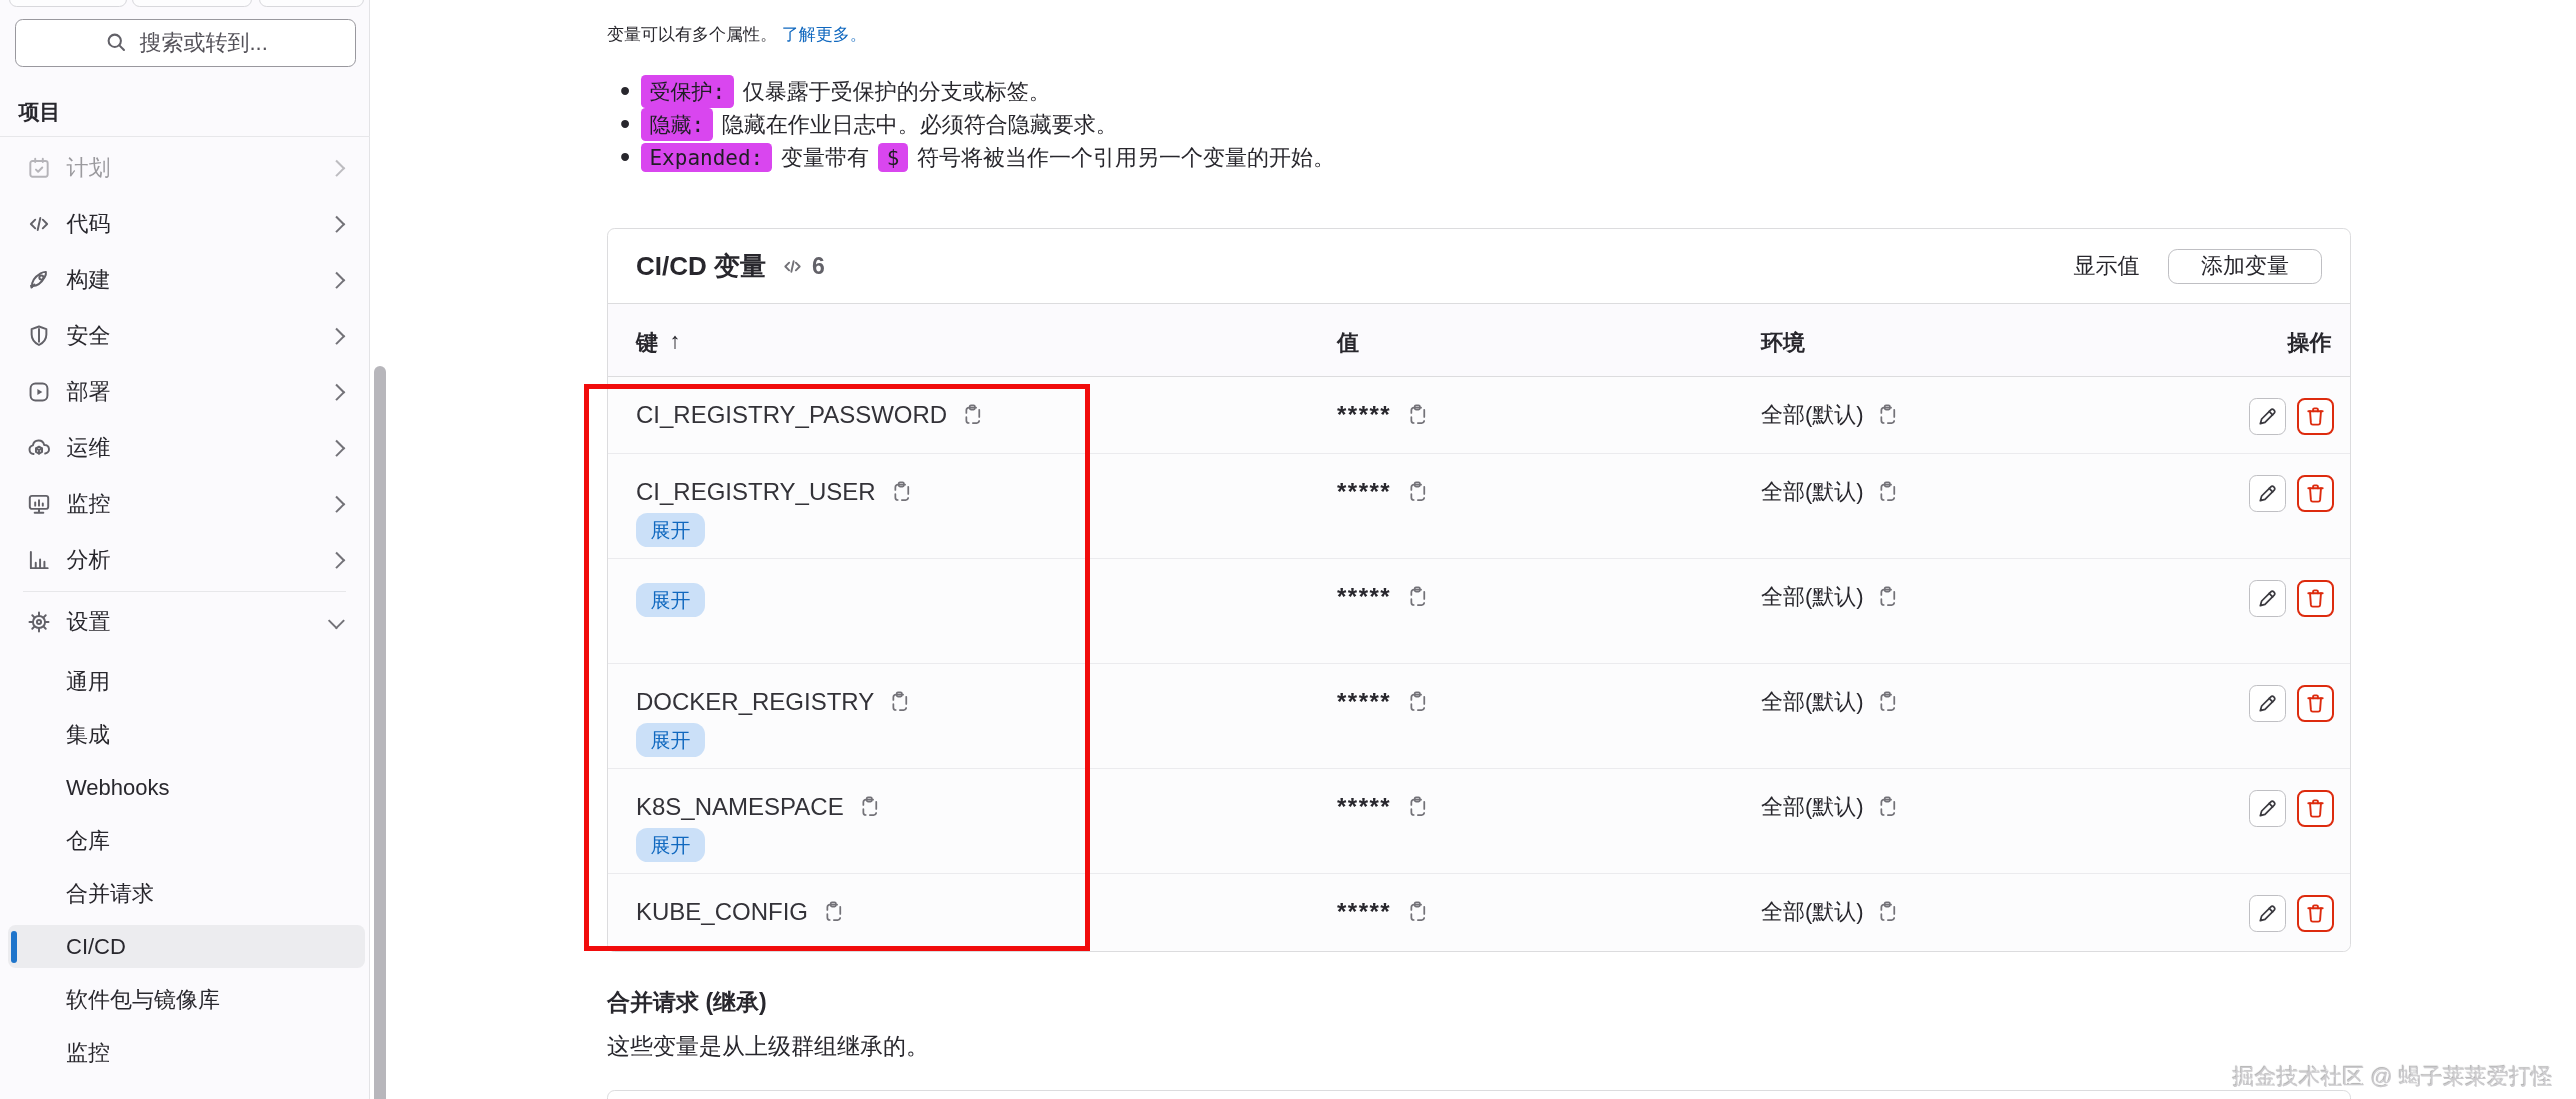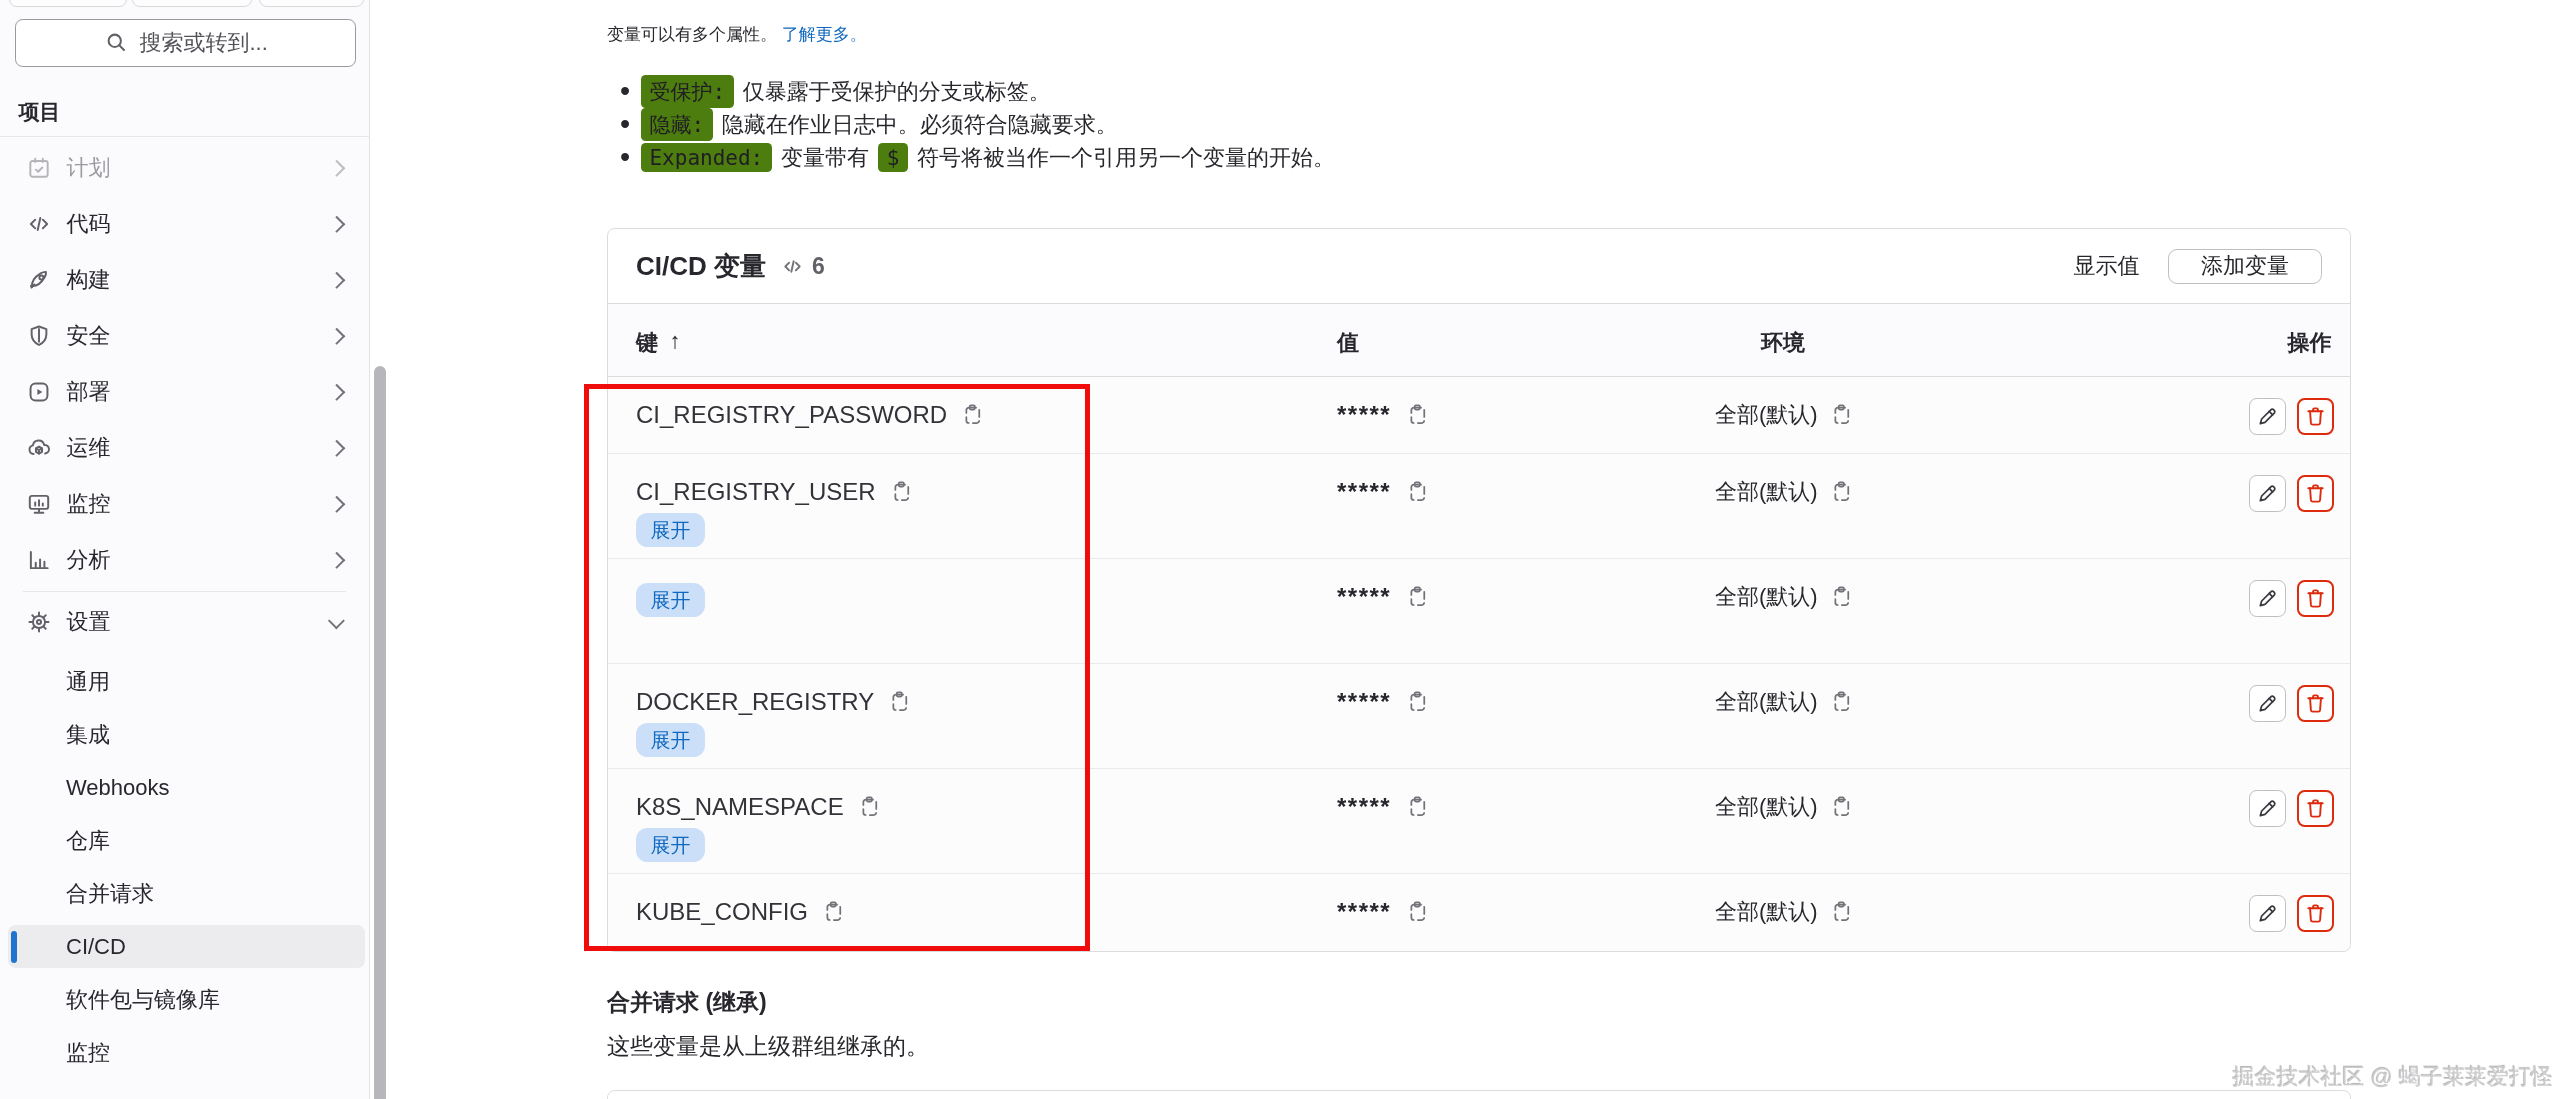--- a/index.html
+++ b/index.html
@@ -41,21 +41,21 @@
   .smi.active::after { content:""; position:absolute; left:10.8px; top:10.8px; width:6.2px; height:32px;
     border-radius:3.1px; background:#1f75cb; z-index:1; }
   .scroll-thumb { position:absolute; left:374px; top:366px; width:12.3px; height:761px;
     border-radius:7px; background:#b7b6bb; }
   
   .intro { position:absolute; left:607px; top:23px; font-size:17px; }
   .intro a { color:#1068bf; text-decoration:none; }
   .bullets { position:absolute; left:620px; top:75px; }
   .bl { height:33px; display:flex; align-items:center; font-size:22px; }
   .bl .dot { font-size:29px; margin-right:10.8px; line-height:1; }
-  .chip { font-family:"DejaVu Sans Mono", monospace; font-size:21px; background:#4d7c0f;
+  .chip { font-family:"DejaVu Sans Mono", monospace; font-size:21px; background:#d946ef;
     border-radius:4.6px; padding:2.3px 8.5px; color:#1f1e24; margin-right:9.2px; }
   .bl .txt { margin-right:9.2px; }
   .card { position:absolute; left:607px; top:228px; width:1744px; background:#fff;
     border:1.5px solid #dcdcde; border-radius:7.7px; }
   .card-header { height:75px; display:flex; align-items:center; padding:0 28px;
     border-bottom:1.5px solid #dcdcde; }
   .card-title { font-size:26px; font-weight:700; }
   .counter { display:flex; align-items:center; gap:7.7px; margin-left:15.4px; color:#626168; font-size:23px; font-weight:700; }
   .counter svg { width:23px; height:23px; color:#737278; }
   .flexspacer { flex:1; }
@@ -72,21 +72,21 @@
   .vrow:last-child { border-bottom:none; border-radius:0 0 7.7px 7.7px; }
   .vrow.tall { height:105px; } .vrow.single { height:77px; }
   .keywrap { position:absolute; left:28px; top:20px; }
   .keyline { display:flex; align-items:center; gap:13px; font-size:24px; color:#333238; height:35px; }
   .copybtn { width:24.6px; height:24.6px; color:#737278; cursor:pointer; background:none; border:none; padding:0; }
   .copybtn svg { width:24.6px; height:24.6px; display:block; }
   .badge-expand { display:inline-block; margin-top:3.8px; background:#cbe0f8; color:#1068bf;
     font-size:20px; padding:3.8px 14.6px; border-radius:11.5px; cursor:pointer; }
   .val { position:absolute; left:729px; top:20px; height:35px; display:flex; align-items:center;
     gap:14px; font-weight:700; font-size:24px; letter-spacing:1.5px; color:#28272d; }
-  .env { position:absolute; left:1107px; top:20px; height:35px; display:flex; align-items:center;
+  .env { position:absolute; left:1153px; top:20px; height:35px; display:flex; align-items:center;
     gap:11.5px; font-size:22px; color:#28272d; }
   .acts { position:absolute; right:16px; top:21px; display:flex; gap:11.5px; }
   .abtn { width:37px; height:37px; border-radius:7.7px; background:#fff; display:flex;
     align-items:center; justify-content:center; cursor:pointer; }
   .abtn svg { width:23px; height:23px; display:block; }
   .abtn.edit { border:1.5px solid #bfbfc3; color:#3a393f; }
   .abtn.del  { border:2.3px solid #dd2b0e; color:#dd2b0e; }
   .redbox { position:absolute; left:584px; top:384px; width:506px; height:567px;
     border:5.4px solid #f10c0c; pointer-events:none; z-index:50; }
   .group-h { position:absolute; left:607px; top:987px; font-size:23px; font-weight:700; }

